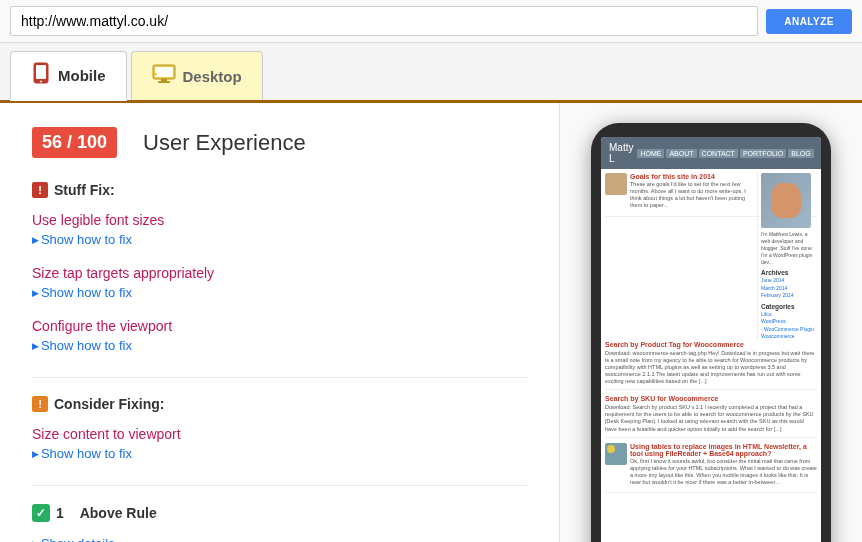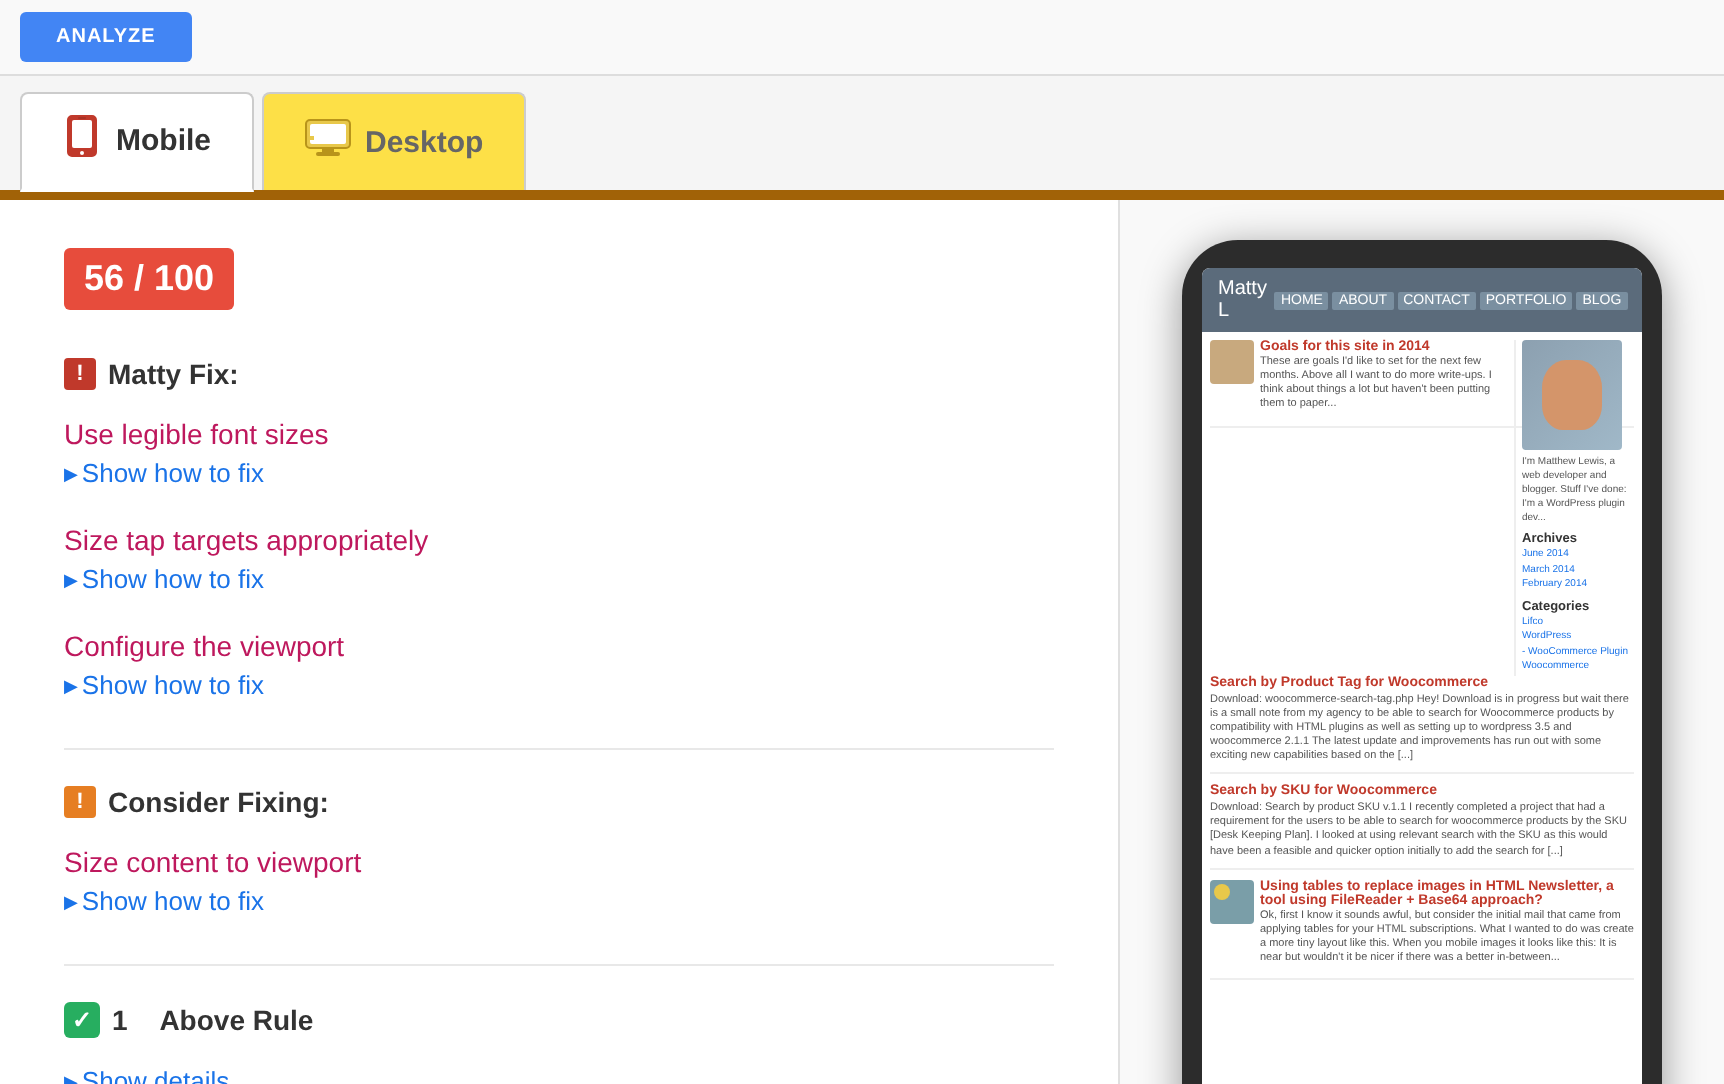--- a/index.html
+++ b/index.html
@@ -31,21 +31,21 @@
       font-weight: bold;
       border-radius: 3px;
       cursor: pointer;
       letter-spacing: 0.5px;
     }
 
     
     .tab-bar {
       display: flex;
       background: #f5f5f5;
-      border-bottom: 5px solid #a16207;
+      border-bottom: 3px solid #a16207;
       padding-top: 8px;
       padding-left: 10px;
     }
     .tab {
       display: flex;
       align-items: center;
       gap: 7px;
       padding: 10px 20px;
       border: 1px solid #ccc;
       border-bottom: none;
@@ -58,21 +58,21 @@
       margin-right: 4px;
     }
     .tab.active {
       background: white;
       border-color: #ccc;
       border-bottom: 2px solid white;
       margin-bottom: -1px;
       z-index: 1;
     }
     .tab.inactive {
-      background: #fde047;
+      background: #fef9c3;
       color: #666;
     }
 
     
     .main-content {
       display: flex;
       background: white;
       min-height: 490px;
     }
 
@@ -298,20 +298,21 @@
       font-size: 5px;
       color: #1a73e8;
       line-height: 1.5;
     }
     .clearfix::after { content: ''; display: table; clear: both; }
   </style>
 </head>
 <body>
 
 <div class="top-bar">
+  <input class="url-input" type="text" value="http://www.mattyl.co.uk/" style="">
   <button class="analyze-btn">ANALYZE</button>
 </div>
 
 <div class="tab-bar">
 
   <div class="tab active">
     <span style="font-size:18px;">
       
       <svg width="20" height="22" viewBox="0 0 20 22" fill="none" xmlns="http://www.w3.org/2000/svg">
         <rect x="3" y="1" width="14" height="20" rx="2" fill="#c0392b" stroke="#c0392b" stroke-width="1"></rect>
@@ -336,26 +337,27 @@
     <span>Desktop</span>
   </div>
 </div>
 
 <div class="main-content">
 
   <div class="left-panel">
 
     <div class="score-header">
       <span class="score-badge">56 / 100</span>
+      <span class="score-label">User Experience</span>
     </div>
 
     <div class="section-block">
       <div class="section-header">
         <span class="red-icon">!</span>
-        <span>Matty Fix:</span>
+        <span>Stuff Fix:</span>
       </div>
 
       <div class="rule-item">
         <div class="rule-title">Use legible font sizes</div>
         <div class="show-how">Show how to fix</div>
       </div>
 
       <div class="rule-item">
         <div class="rule-title">Size tap targets appropriately</div>
         <div class="show-how">Show how to fix</div>

